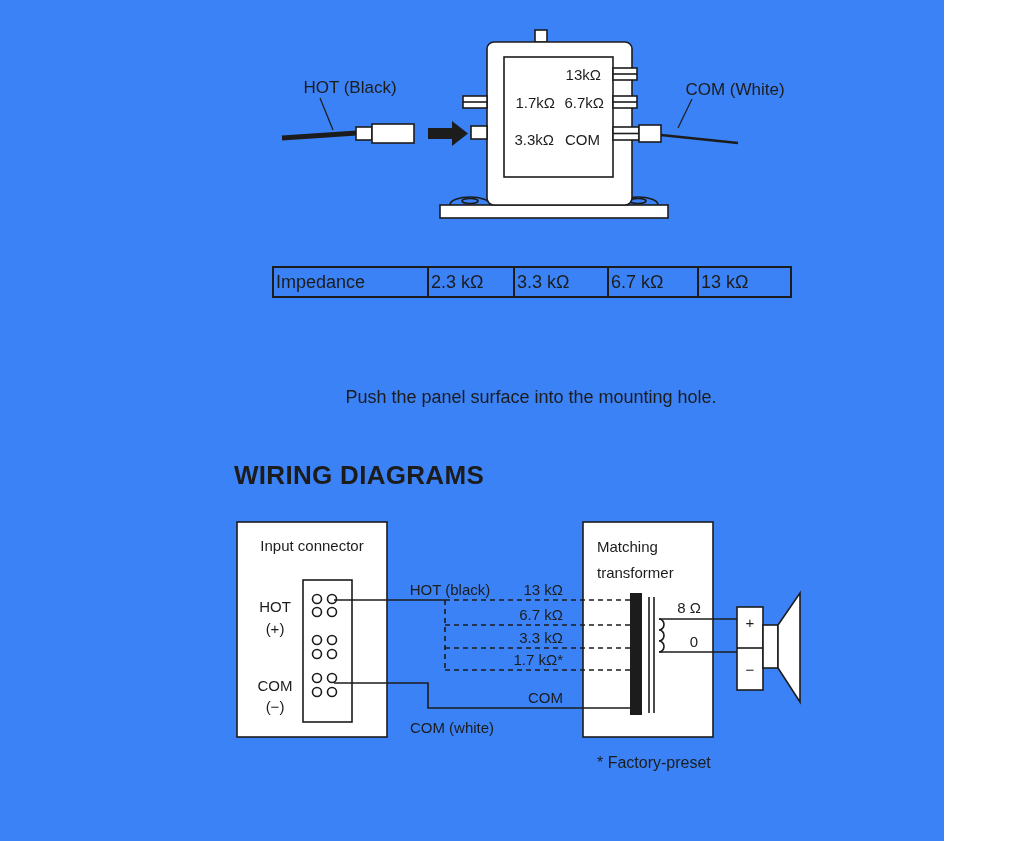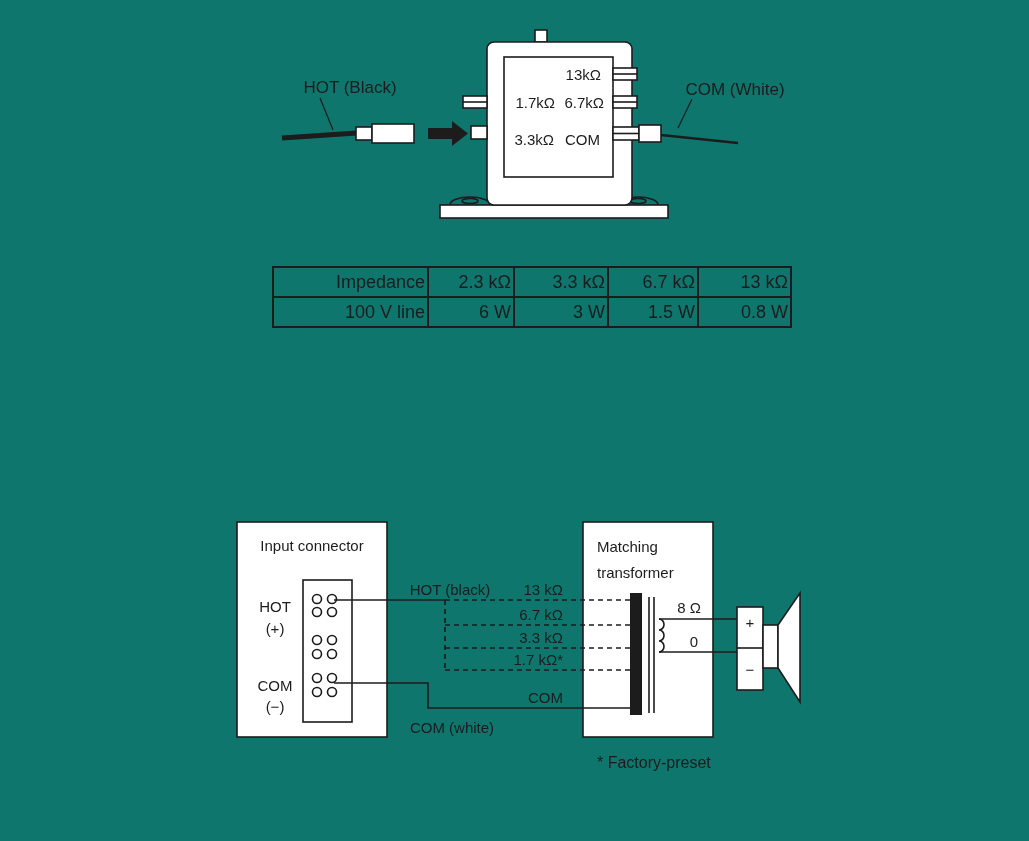--- a/index.html
+++ b/index.html
@@ -1,35 +1,35 @@
 <!DOCTYPE html>
 <html><head>
 <meta charset="utf-8">
 <style>
   * { margin:0; padding:0; box-sizing:border-box; }
   html,body { background:#fff; }
   .page {
-    position:relative; width:1029px; height:841px; background:#0f766e;
+    position:relative; width:944px; height:841px; background:#3b82f6;
     font-family:"Liberation Sans", sans-serif; color:#1c1c1c; overflow:hidden;
   }
   .abs { position:absolute; }
   svg text { font-family:"Liberation Sans", sans-serif; fill:#1c1c1c; }
   .fs15 { font-size:15px; }
   .fs16 { font-size:16px; }
   .fs17 { font-size:17px; }
   .ln  { fill:none;  stroke:#1c1c1c; stroke-width:1.6; }
   .lnw { fill:#ffffff; stroke:#1c1c1c; stroke-width:1.6; }
   .dash { fill:none; stroke:#1c1c1c; stroke-width:1.6; stroke-dasharray:5 4; }
   .blk { fill:#1c1c1c; stroke:none; }
   .imp-table {
     position:absolute; left:272px; top:266px;
     border-collapse:collapse; table-layout:fixed;
   }
   .imp-table td {
-    border:2px solid #1c1c1c; text-align:right; vertical-align:middle;
+    border:2px solid #1c1c1c; text-align:left; vertical-align:middle;
     height:30px; font-size:18px; padding:0 2px; white-space:nowrap;
   }
   .caption {
     position:absolute; left:230px; top:387px; width:602px;
     text-align:center; font-size:18px;
   }
   .heading {
     position:absolute; left:234px; top:460px;
     font-size:26px; font-weight:bold; letter-spacing:0.3px;
   }
@@ -105,31 +105,26 @@
         <col style="width:93px">
     </colgroup>
     <tbody>
       <tr>
         <td>Impedance</td>
         <td>2.3 kΩ</td>
         <td>3.3 kΩ</td>
         <td>6.7 kΩ</td>
         <td>13 kΩ</td>
       </tr>
-      <tr>
-        <td>100 V line</td>
-        <td>6 W</td>
-        <td>3 W</td>
-        <td>1.5 W</td>
-        <td>0.8 W</td>
-      </tr>
     </tbody>
   </table>
 
+  <div class="caption">Push the panel surface into the mounting hole.</div>
 
+  <h2 class="heading">WIRING DIAGRAMS</h2>
 
   <svg class="abs" style="left:230px; top:515px;" width="590" height="275" viewBox="0 0 590 275">
 
     <rect class="lnw" x="7" y="7" width="150" height="215"></rect>
     <rect class="lnw" x="73" y="65" width="49" height="142"></rect>
     <rect class="lnw" x="353" y="7" width="130" height="215"></rect>
 
     <g>
       <circle class="lnw" cx="87" cy="84" r="4.5"></circle>
       <circle class="lnw" cx="102" cy="84" r="4.5"></circle>

